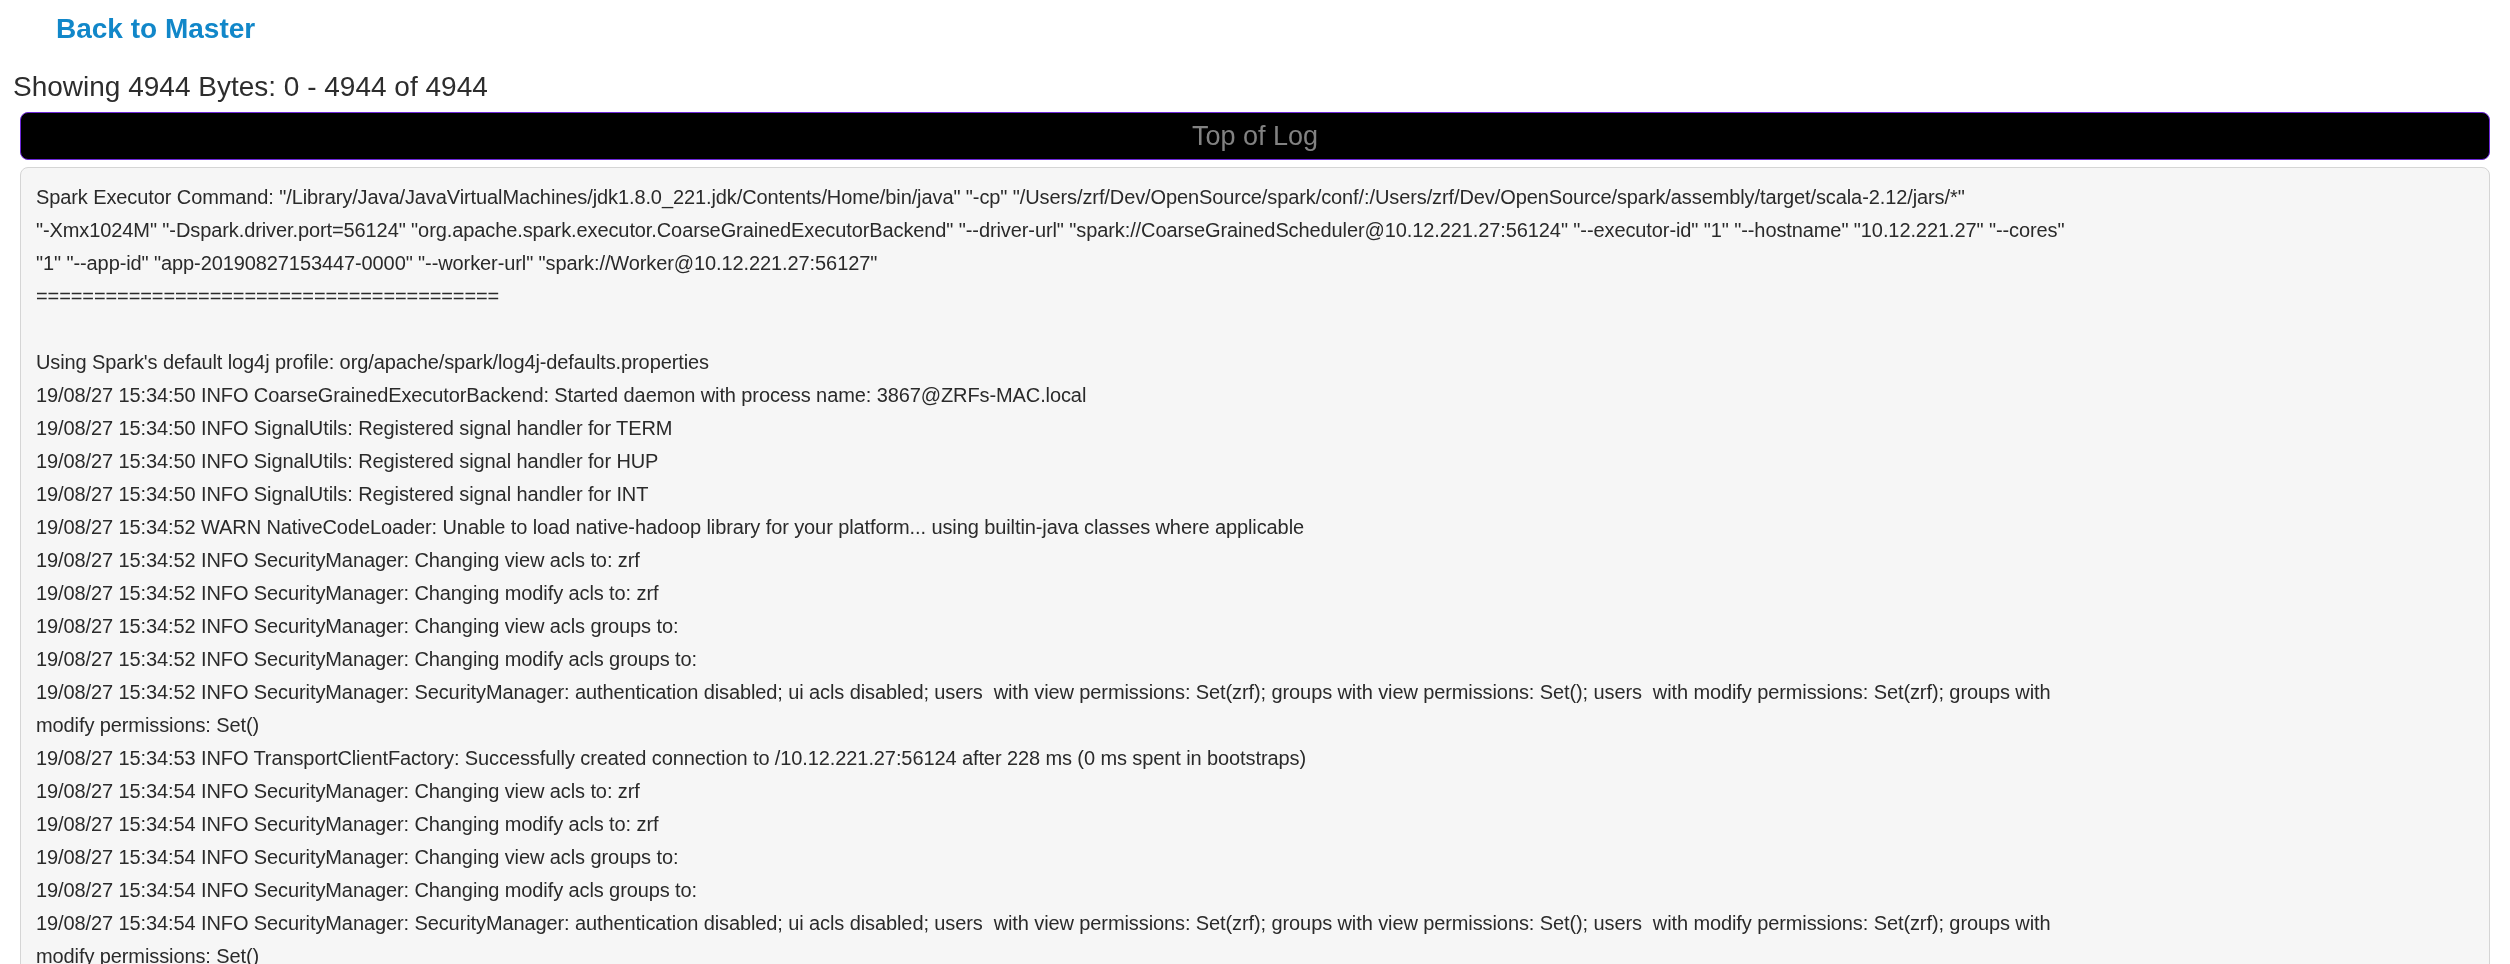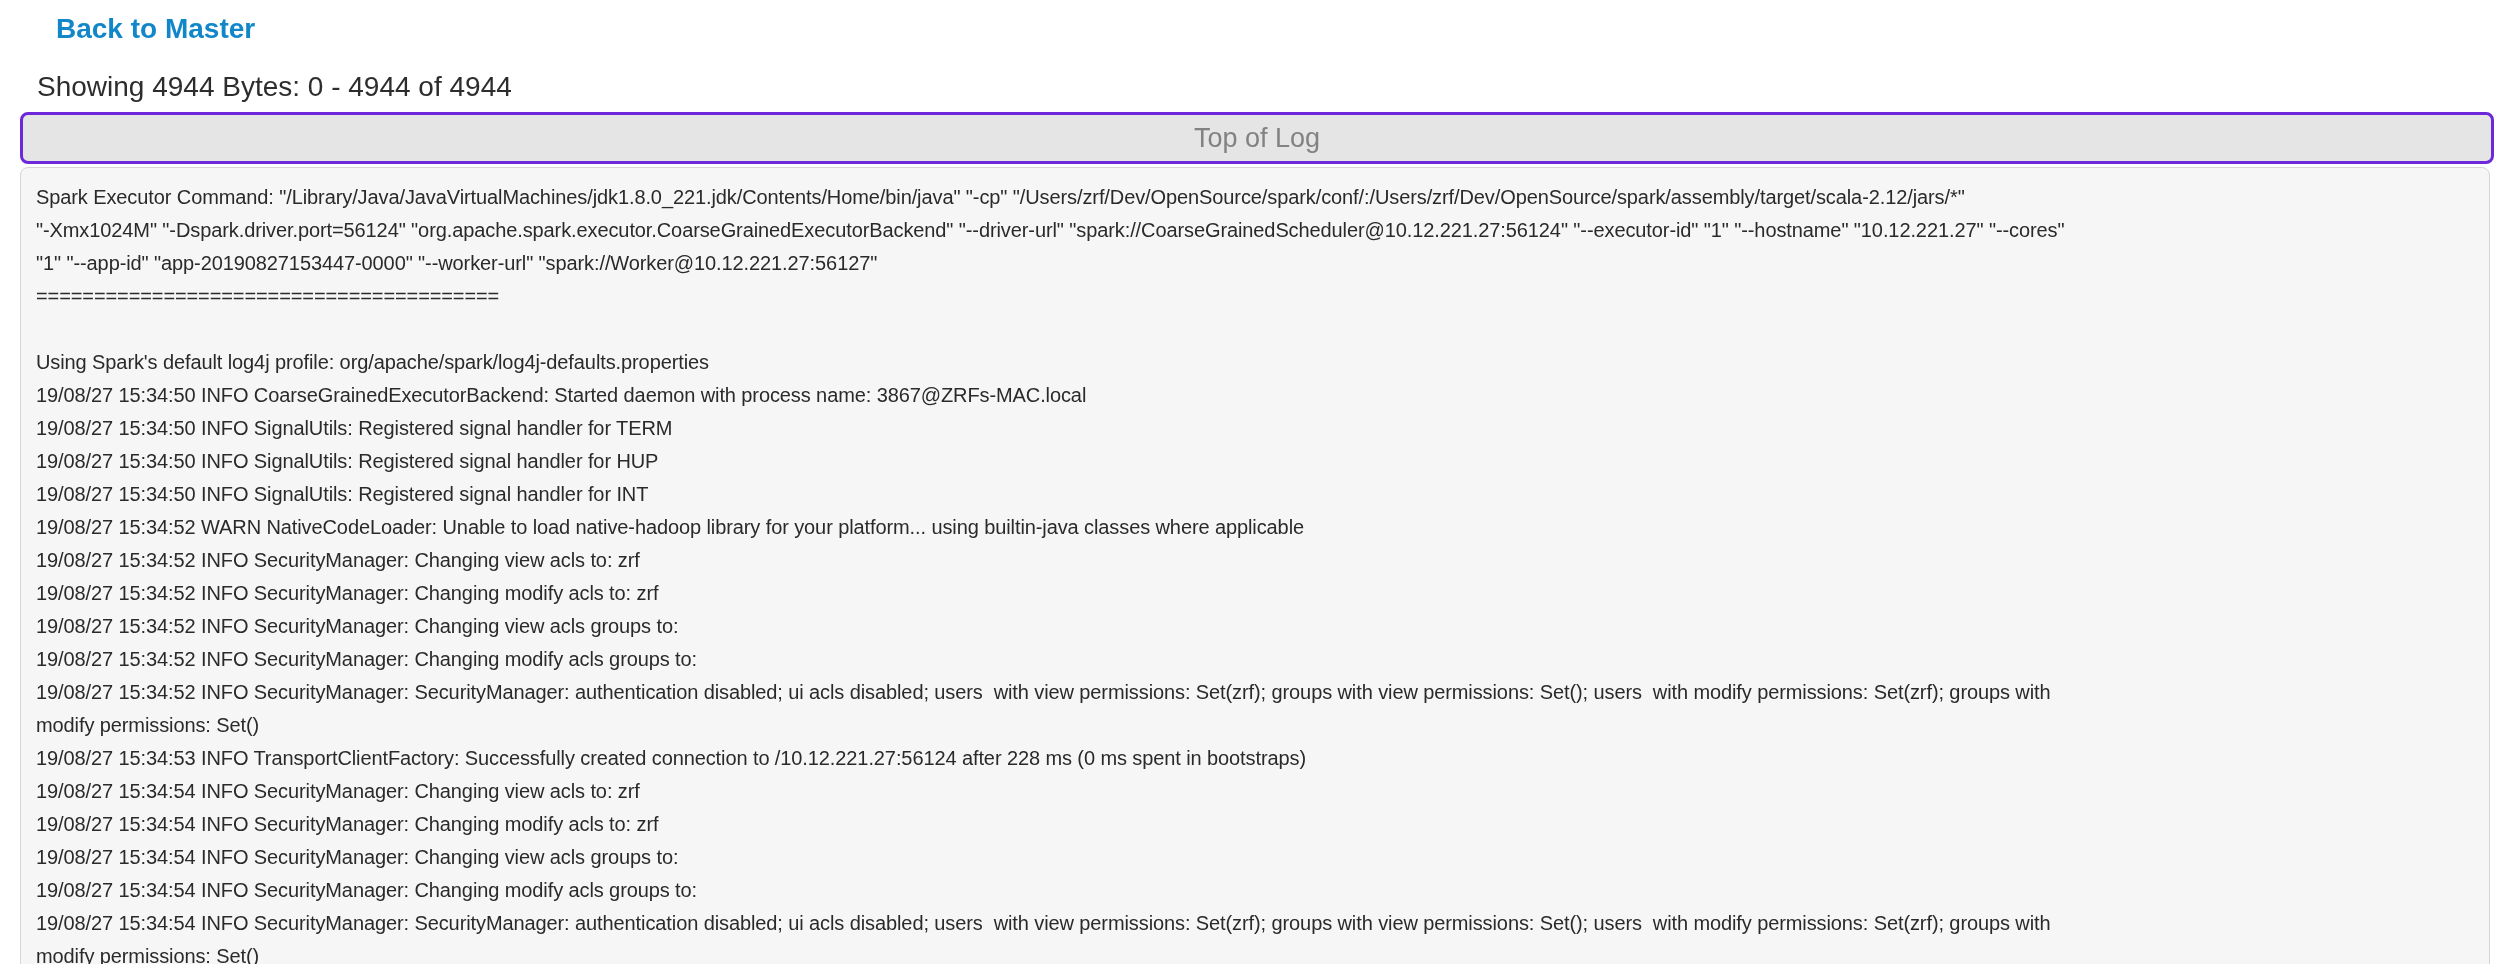--- a/index.html
+++ b/index.html
@@ -27,30 +27,29 @@
     margin-left: 36px;
   }
   .byte-range {
     position: absolute;
     left: 13px;
     top: 70px;
     font-size: 28px;
     line-height: 34px;
     font-weight: 400;
     color: #2d2d2d;
-    margin-left: 24px;
   }
   .log-marker {
     position: absolute;
     left: 20px;
     top: 112px;
     width: 2468px;
     height: 46px;
-    background: #e5e5e5;
-    border: 3px solid #6d28d9;
+    background: #000000;
+    border: 1px solid #6d28d9;
     border-radius: 8px;
     text-align: center;
     line-height: 46px;
     font-size: 27px;
     color: #828282;
     box-sizing: content-box;
   }
   .log-scroll-area {
     position: absolute;
     left: 20px;

